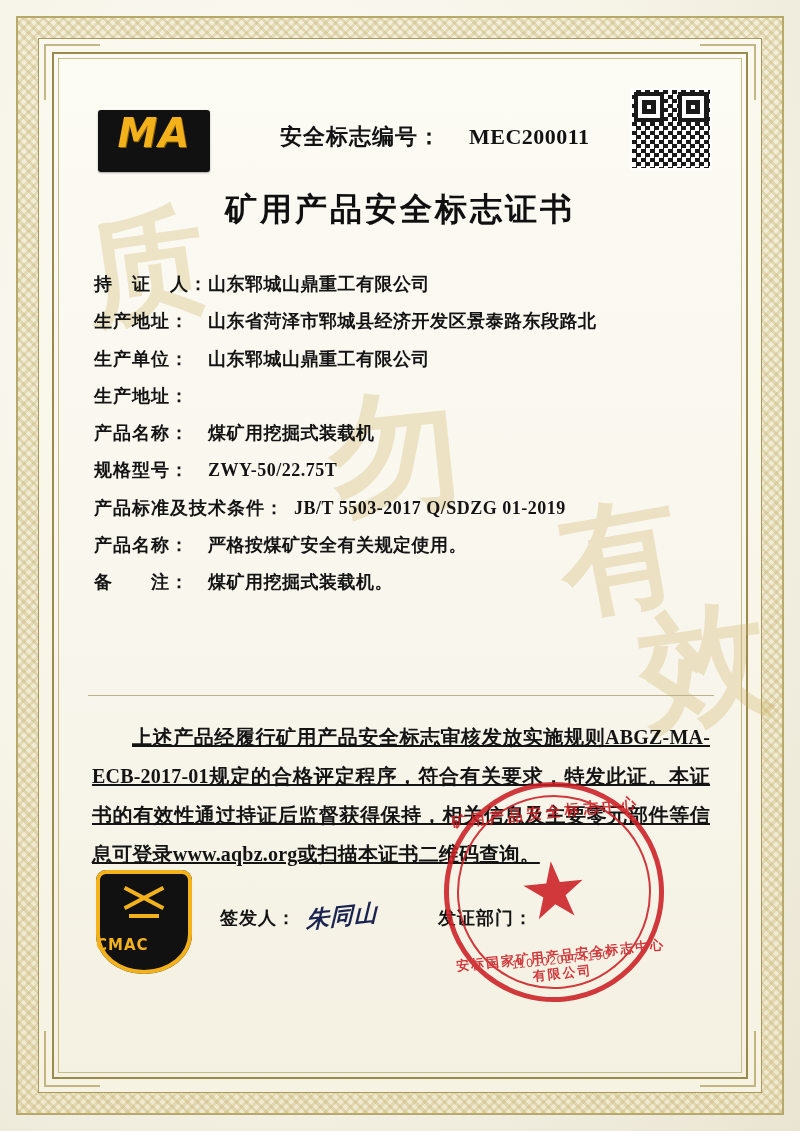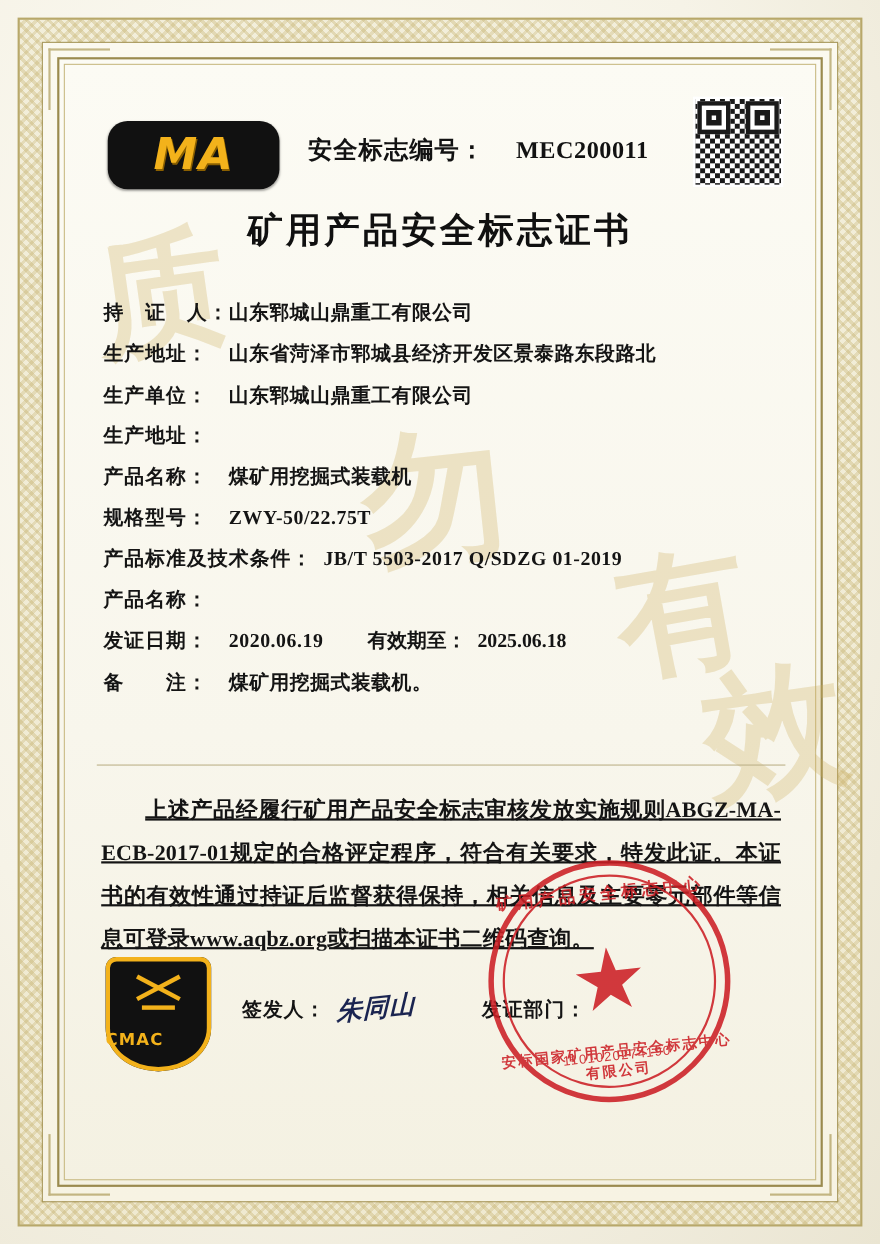--- a/index.html
+++ b/index.html
@@ -92,25 +92,25 @@
     position: absolute;
     left: 70px; top: 70px;
     width: 660px;
     height: 990px;
   }
 
   
   .ma-logo {
     position: absolute;
     left: 28px; top: 40px;
-    width: 156px; height: 62px;
+    width: 112px; height: 62px;
     background: #111;
-    border-radius: 18px;
+    border-radius: 3px;
     display: flex;
-    align-items: center;
+    align-items: flex-start;
     justify-content: center;
     box-shadow: 0 1px 2px rgba(0,0,0,.35);
   }
   .ma-logo span {
     font-family: "DejaVu Sans", sans-serif;
     font-weight: bold;
     font-size: 40px;
     font-style: italic;
     color: #f3b21b;
     letter-spacing: 1px;
@@ -408,28 +408,23 @@
         <div class="val mono">ZWY-50/22.75T</div>
       </div>
 
       <div class="row wide">
         <div class="lab">产品标准及技术条件：</div>
         <div class="val mono">JB/T 5503-2017 Q/SDZG 01-2019</div>
       </div>
 
       <div class="row narrow">
         <div class="lab">产品名称：</div>
-      </div>
-
-      <div class="row narrow dates">
-        <div class="lab">发证日期：</div>
-        <div class="val mono" style="flex:0 0 auto;">2020.06.19</div>
-        <div class="lab2">有效期至：</div>
-        <div class="val2 mono">2025.06.18</div>
-      </div>
+        <div class="val">严格按煤矿安全有关规定使用。</div>
+      </div>
+
 
       <div class="row narrow">
         <div class="lab">备　　注：</div>
         <div class="val">煤矿用挖掘式装载机。</div>
       </div>
 
     </div>
 
     <div class="divider"></div>
 

